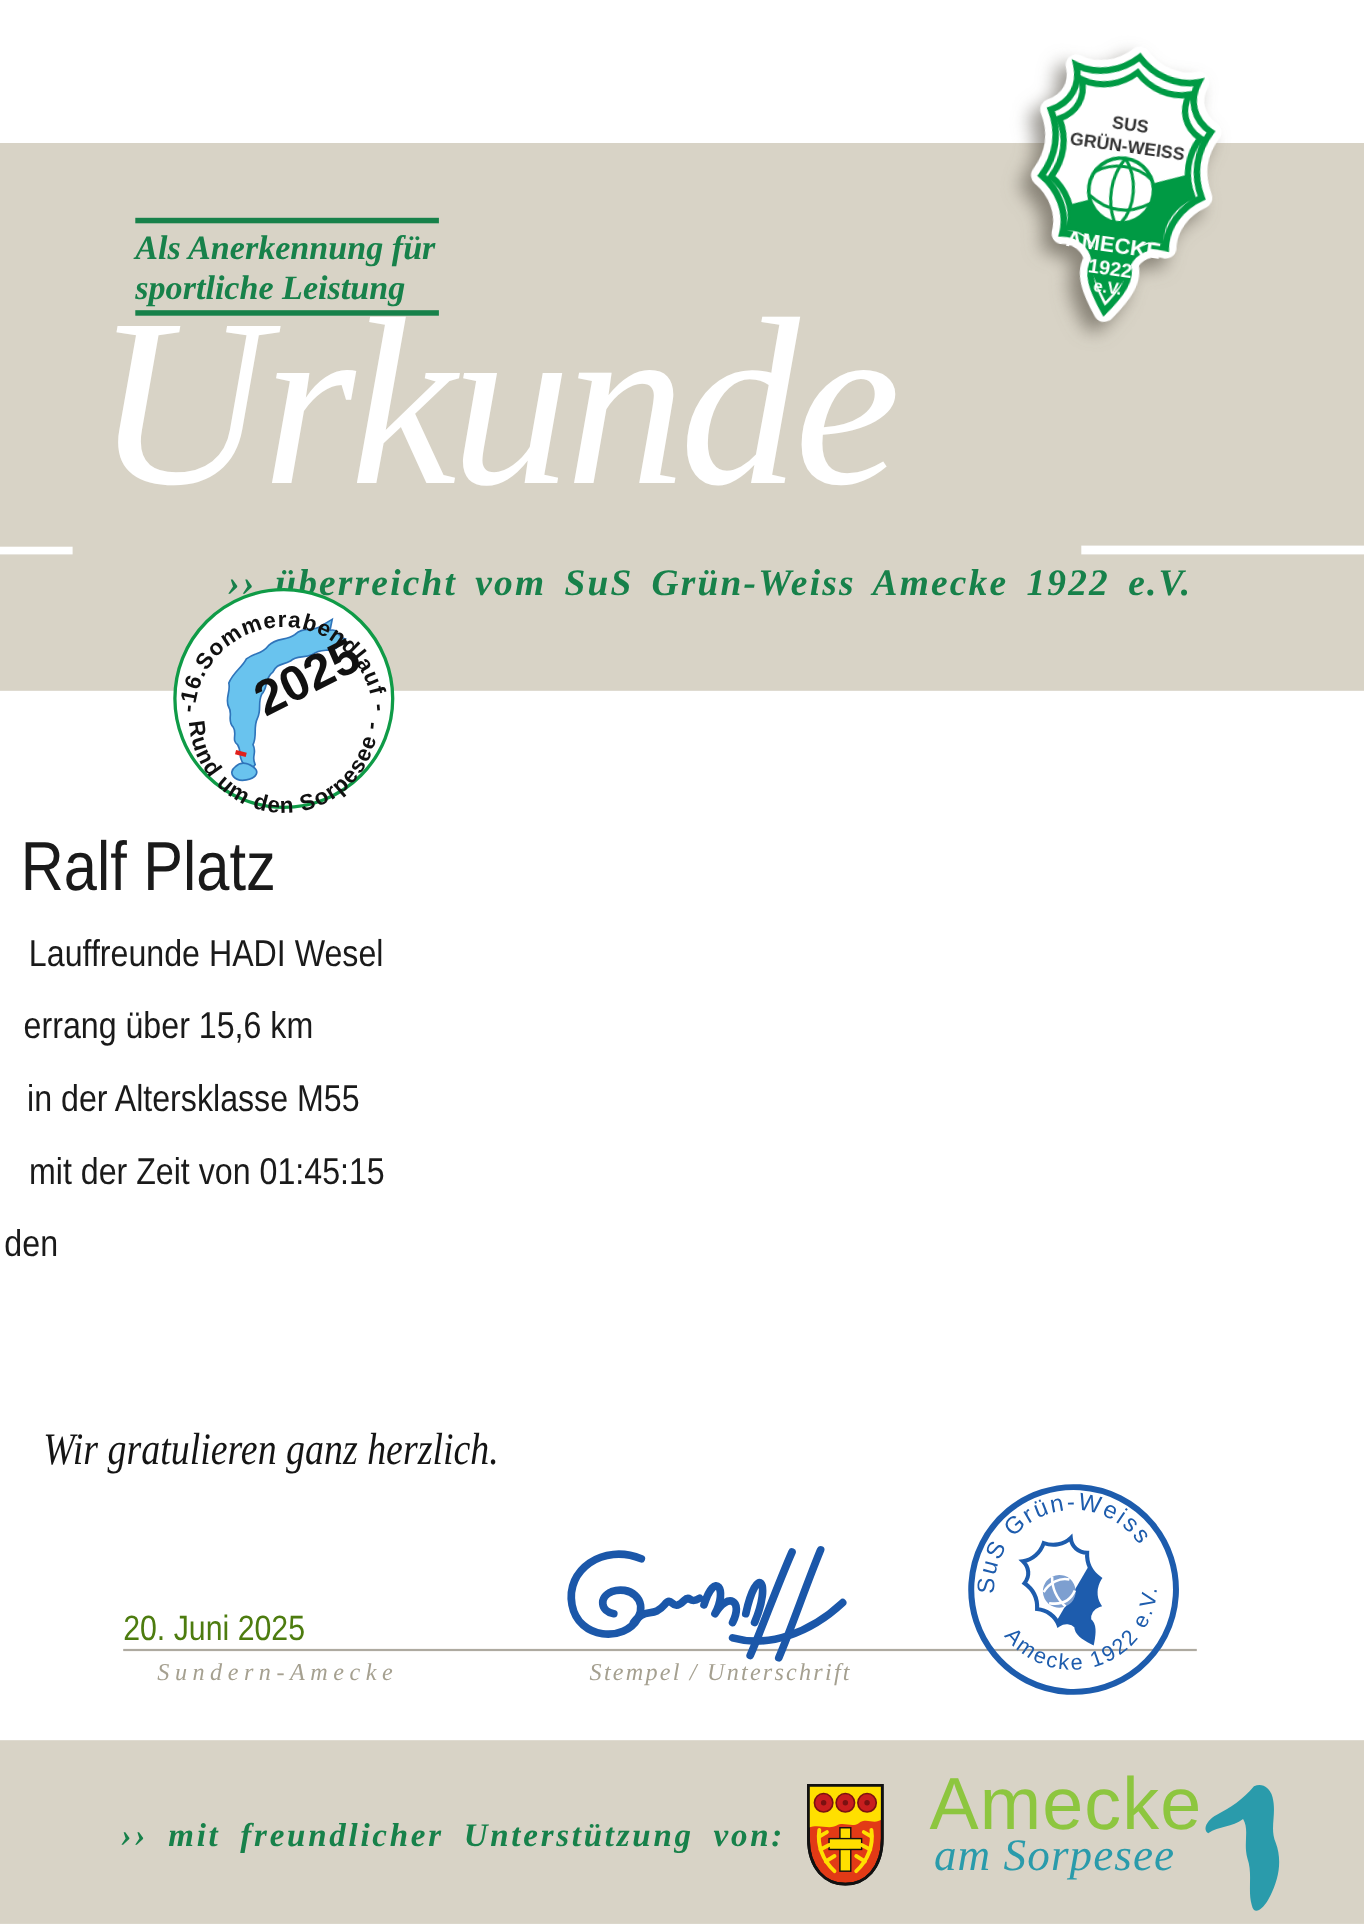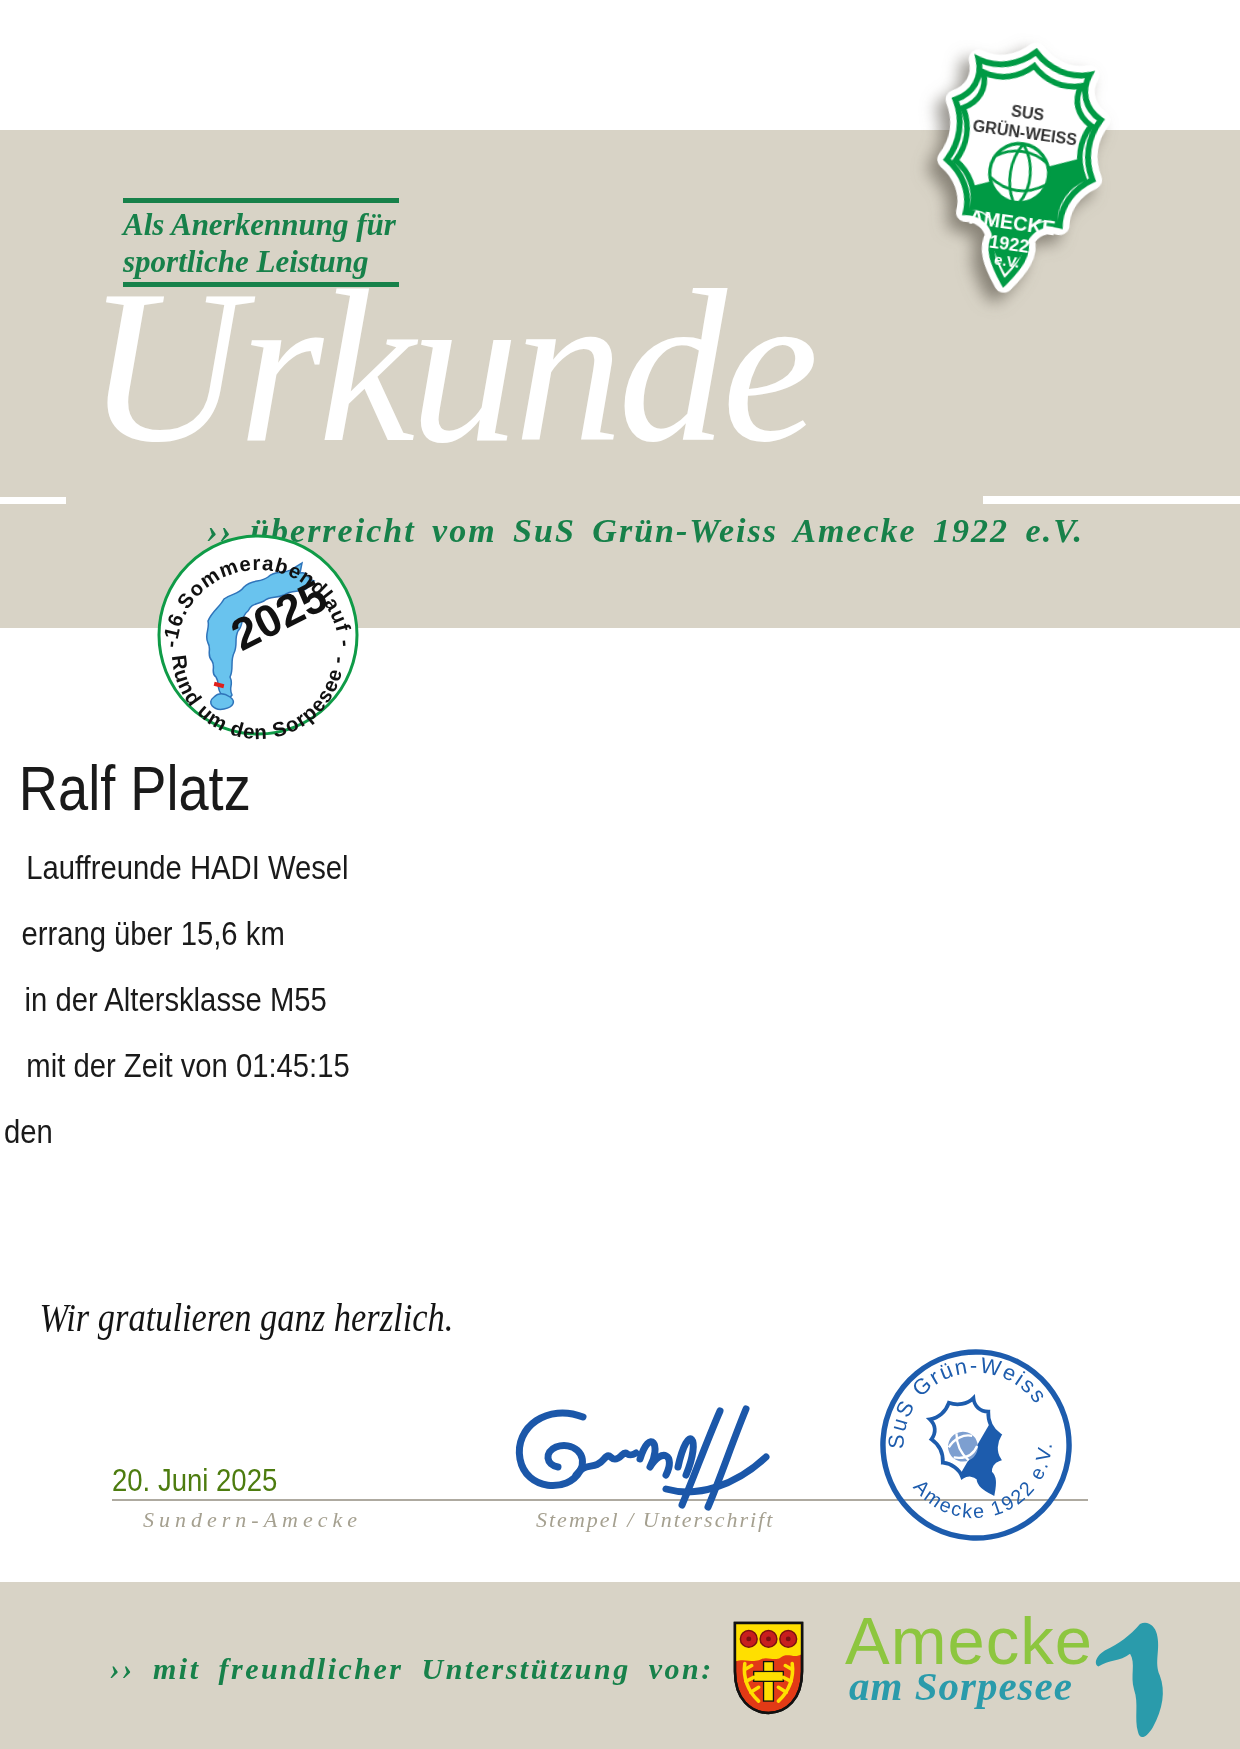--- a/index.html
+++ b/index.html
@@ -49,21 +49,21 @@
   #place-label{left:114px;margin-left:29px;}
   #stamp-label{left:518px;letter-spacing:2px;margin-left:18px;}
 
   
   #support{position:absolute;left:110px;top:1652px;font-family:"Liberation Serif",serif;
            font-style:italic;font-weight:600;font-size:30px;color:#17814a;
            letter-spacing:2.5px;word-spacing:8px;white-space:nowrap;}
   #amecke-name{position:absolute;left:845px;top:1602px;font-size:67px;color:#8dc63f;
                letter-spacing:1px;}
   #amecke-sub{position:absolute;left:849px;top:1662px;font-family:"Liberation Serif",serif;
-              font-style:italic;font-size:41px;color:#2a9bab;letter-spacing:1px;font-weight:bold;}
+              font-style:italic;font-size:41px;color:#2a9bab;letter-spacing:1px;}
 
   svg{position:absolute;overflow:visible;}
   #club-badge{left:912px;top:40px;width:216px;height:255px;transform:rotate(8deg);
               filter:drop-shadow(-8px 10px 8px rgba(70,64,52,0.55));}
   #event-logo{left:156px;top:533px;width:204px;height:204px;}
   #signature{left:488px;top:1396px;width:300px;height:122px;}
   #club-stamp{left:877px;top:1346px;width:198px;height:198px;}
   #coat-of-arms{left:731px;top:1620px;width:75px;height:97px;}
   #lake-shape{left:1088px;top:1620px;width:100px;height:124px;}
 </style>

